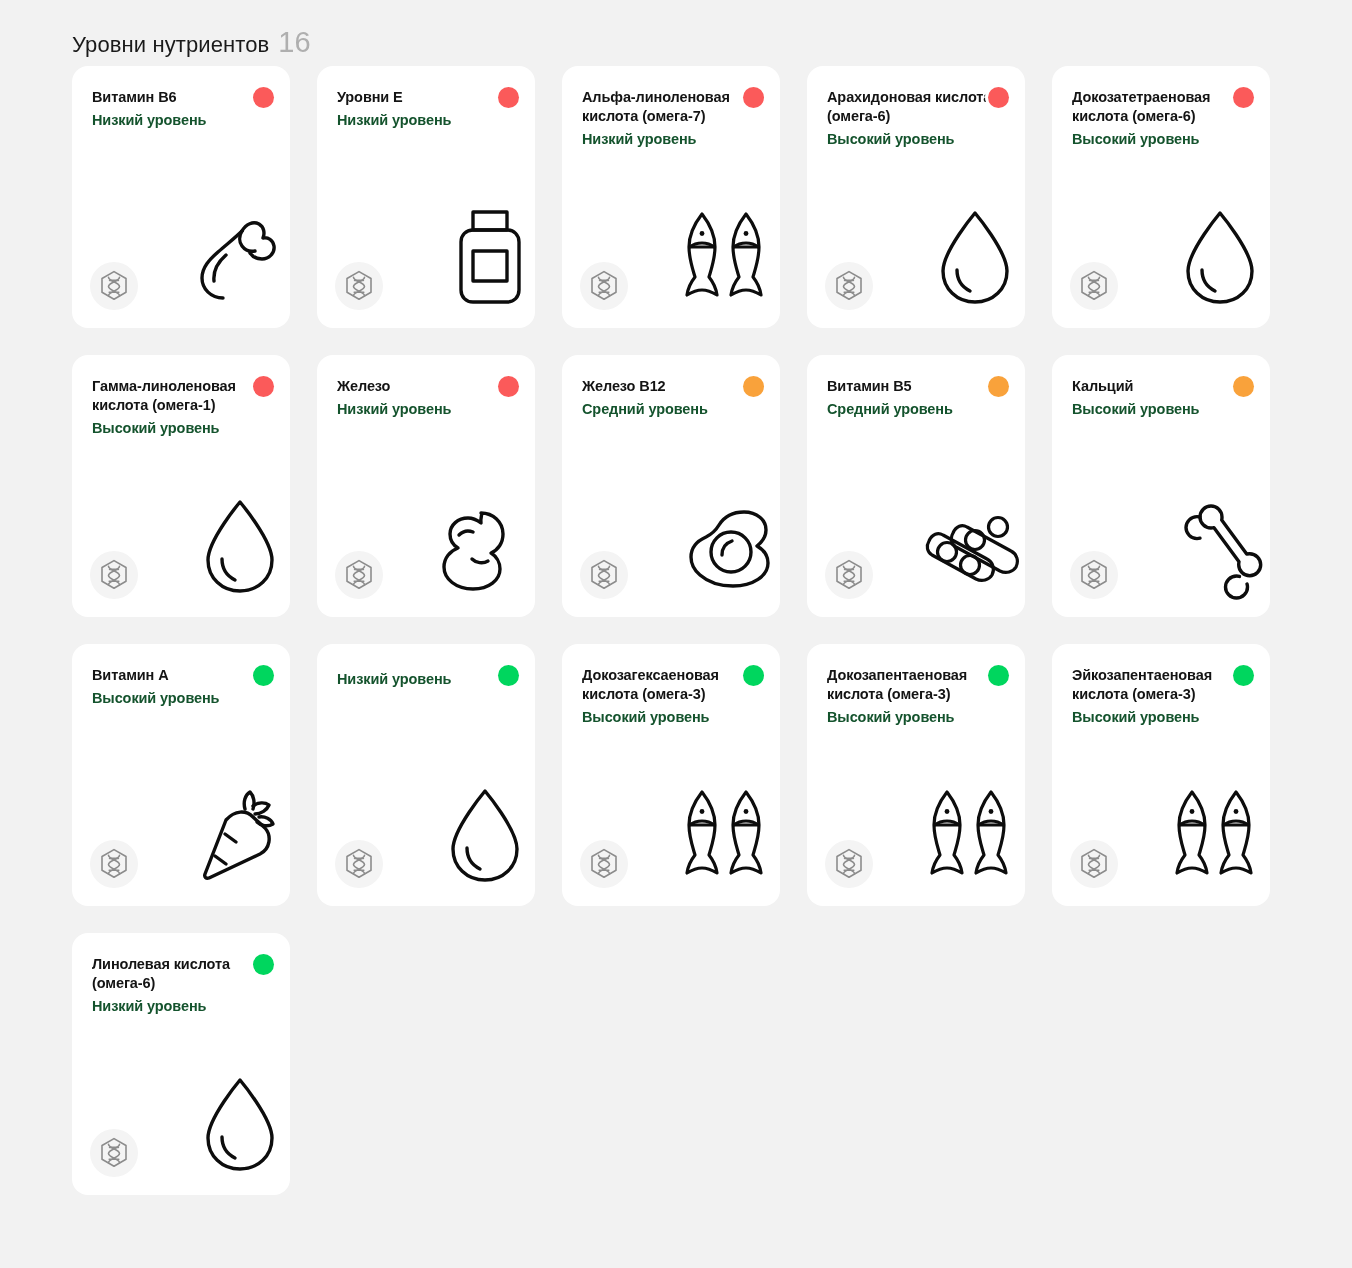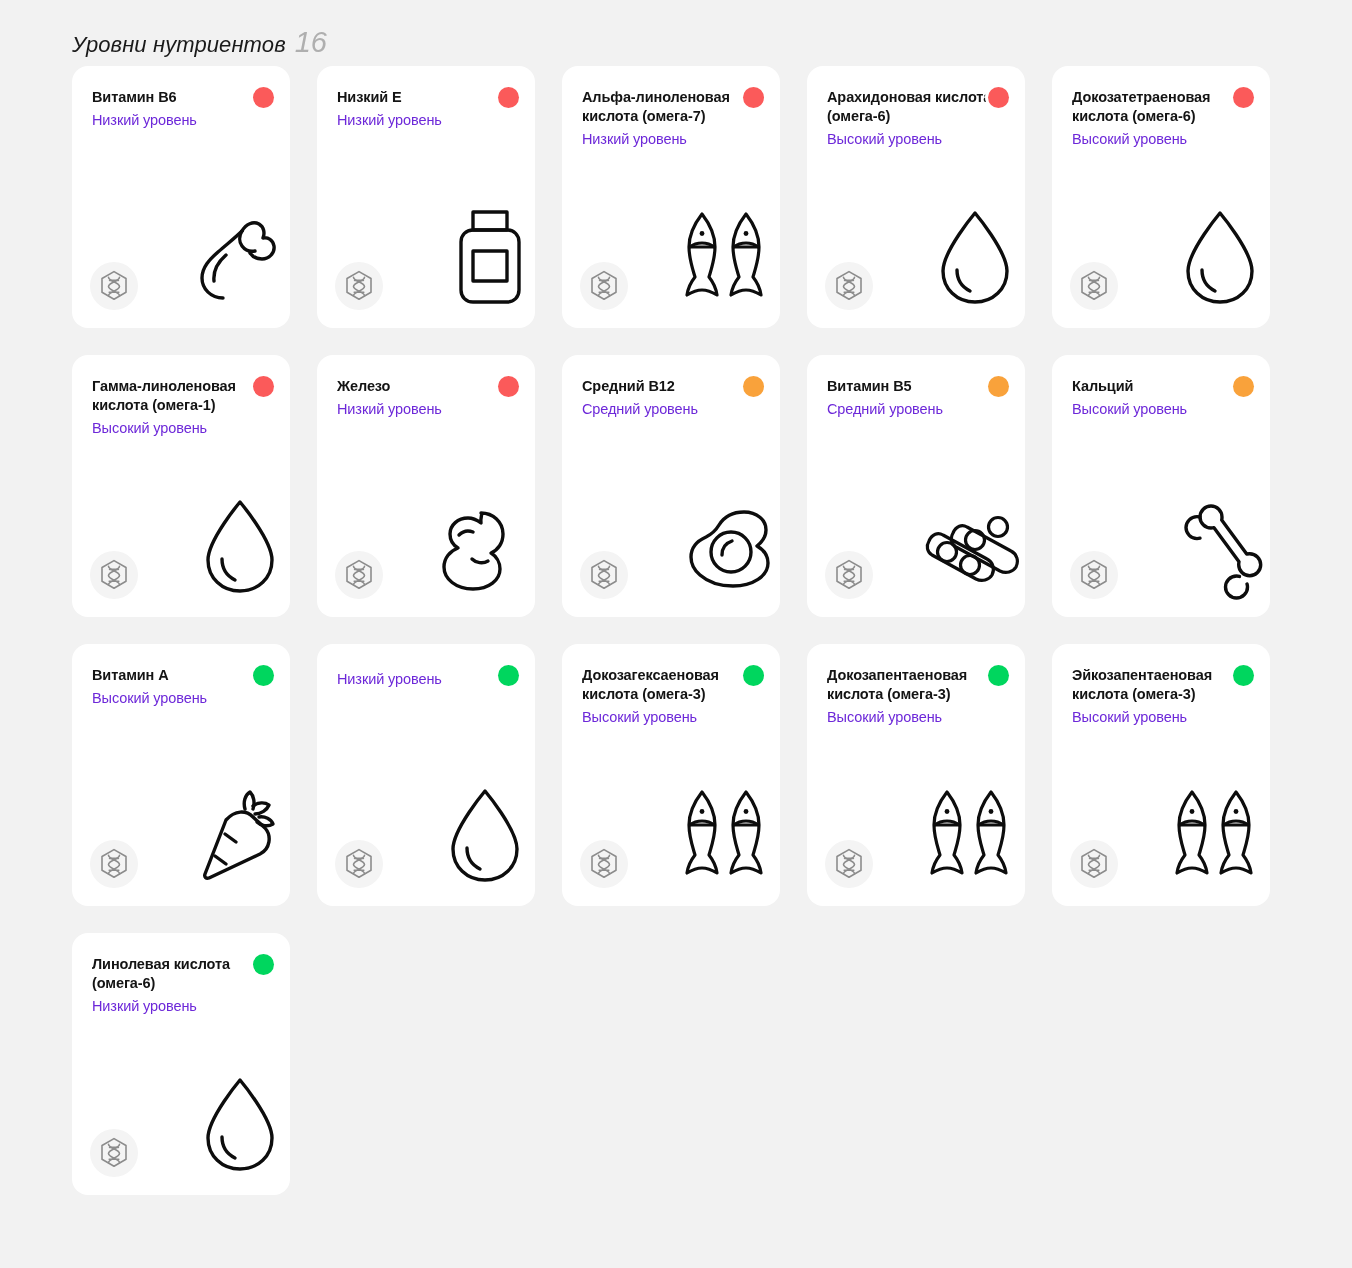--- a/index.html
+++ b/index.html
@@ -5,21 +5,21 @@
   * { box-sizing: border-box; margin: 0; padding: 0; }
   html, body {
     width: 1352px;
     height: 1268px;
     background: #F2F2F2;
     font-family: "Liberation Sans", "DejaVu Sans", sans-serif;
     -webkit-font-smoothing: antialiased;
   }
   .page { width: 1352px; min-height: 1268px; padding: 0; position: relative; }
 
-  .header { padding: 26px 0 0 72px; height: 66px; display: flex; align-items: baseline; font-style: italic; }
+  .header { padding: 26px 0 0 72px; height: 66px; display: flex; align-items: baseline; }
   .header-title { font-size: 22px; color: #1A1A1A; font-weight: 400; letter-spacing: .1px; }
   .header-count { font-size: 29px; color: #AFAFAF; font-weight: 400; margin-left: 9px; text-align: center; }
 
   .grid {
     display: grid;
     grid-template-columns: repeat(5, 218px);
     column-gap: 32px;
     row-gap: 33px;
     padding: 0 0 0 72px;
     gap: 27px;
@@ -38,22 +38,22 @@
     font-size: 14.5px;
     font-weight: 700;
     color: #141414;
     line-height: 19px;
     letter-spacing: -0.1px;
     max-width: 172px;
     word-break: break-word;
   }
   .card-level {
     font-size: 14.5px;
-    font-weight: 400;
-    color: #6d28d9;
+    font-weight: 700;
+    color: #14532d;
     line-height: 19px;
     margin-top: 4px;
     letter-spacing: -0.1px;
   }
 
   .status-dot-wrap {
     position: absolute;
     top: 18px;
     right: 14px;
     width: 26px;
@@ -129,21 +129,21 @@
     <g stroke="#8C8C8C" stroke-width="1.6" stroke-linecap="round" stroke-linejoin="round">
       <path d="M15 1.6l12 6.9v13.8l-12 6.9-12-6.9V8.5l12-6.9z"></path>
       <path d="M9.5 7.2c0 4 11 5.2 11 9.3 0 4-11 5.3-11 9.3"></path>
       <path d="M20.5 7.2c0 4-11 5.2-11 9.3 0 4 11 5.3 11 9.3"></path>
       <path d="M10.6 10.4h8.8M10.2 22.2h9.6"></path>
     </g>
   </svg>
         </div>
   </div>
       <div class="card">
-    <div class="card-title">Низкий E</div>
+    <div class="card-title">Уровни E</div>
     <div class="card-level">Низкий уровень</div>
     <div class="status-dot-wrap">
       <span class="status-dot" style="background:#FB5A5A"></span>
     </div>
     <div class="food-icon">
     <svg width="72" height="98" viewBox="0 0 72 98" fill="none">
       <g stroke="#0D0D0D" stroke-width="3.4" stroke-linecap="round" stroke-linejoin="round">
         <rect x="20" y="4" width="34" height="18"></rect>
         <path d="M8 34c0-7 5-12 12-12h34c7 0 12 5 12 12v48c0 7-5 12-12 12H20c-7 0-12-5-12-12V34z"></path>
         <rect x="20" y="43" width="34" height="30"></rect>
@@ -287,21 +287,21 @@
     <g stroke="#8C8C8C" stroke-width="1.6" stroke-linecap="round" stroke-linejoin="round">
       <path d="M15 1.6l12 6.9v13.8l-12 6.9-12-6.9V8.5l12-6.9z"></path>
       <path d="M9.5 7.2c0 4 11 5.2 11 9.3 0 4-11 5.3-11 9.3"></path>
       <path d="M20.5 7.2c0 4-11 5.2-11 9.3 0 4 11 5.3 11 9.3"></path>
       <path d="M10.6 10.4h8.8M10.2 22.2h9.6"></path>
     </g>
   </svg>
         </div>
   </div>
       <div class="card">
-    <div class="card-title">Средний B12</div>
+    <div class="card-title">Железо B12</div>
     <div class="card-level">Средний уровень</div>
     <div class="status-dot-wrap">
       <span class="status-dot" style="background:#F9A23B"></span>
     </div>
     <div class="food-icon">
     <svg width="96" height="90" viewBox="0 0 96 90" fill="none">
       <g stroke="#0D0D0D" stroke-width="3.4" stroke-linecap="round" stroke-linejoin="round">
         <path d="M70 7c13 0 22 8 22 18 0 7-4 12-9 16 7 4 11 10 11 17 0 13-15 23-35 23-13 0-25-4-33-11-6-5-9-11-9-18 0-9 6-16 15-20 6-3 10-7 13-12 5-8 14-13 25-13z"></path>
         <circle cx="57" cy="47" r="20"></circle>
         <path d="M48 50c0-7 4-12 10-14"></path>

